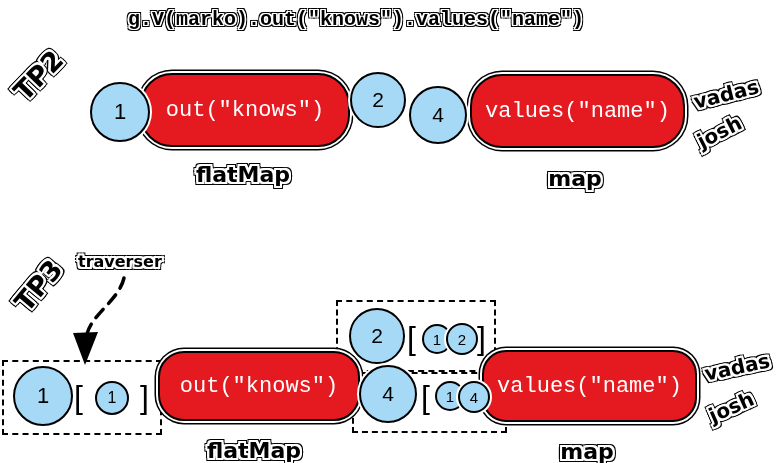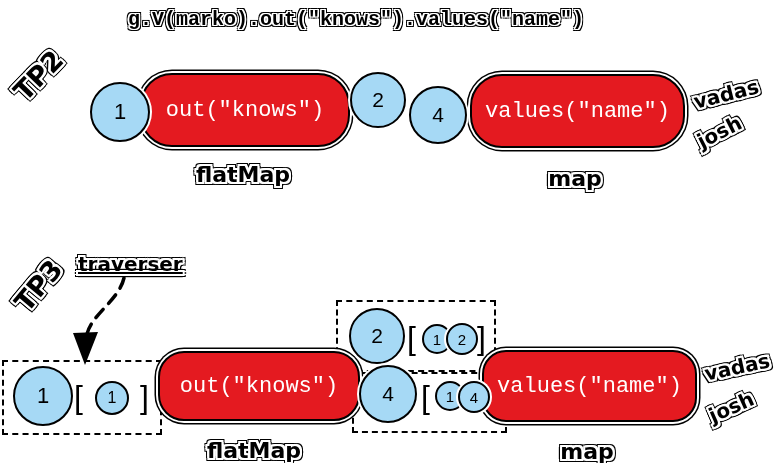--- a/index.html
+++ b/index.html
@@ -68,21 +68,21 @@
   <div class="circle" style="left:409px;top:86px;width:58px;height:58px;font-size:21px;">4</div>
 
   <div class="hand" style="left:693px;top:84px;font-size:20px;transform:rotate(-14deg);">vadas</div>
   <div class="hand" style="left:696px;top:122px;font-size:20px;transform:rotate(-27deg);">josh</div>
 
   <div class="hand" style="left:183px;top:164px;width:120px;font-size:22px;text-align:center;">flatMap</div>
   <div class="hand" style="left:535px;top:168px;width:80px;font-size:22px;text-align:center;">map</div>
 
   <div class="hand" style="left:10px;top:272px;font-size:27px;transform:rotate(-50deg);">TP3</div>
 
-  <div class="hand" style="left:78px;top:254px;font-size:20px;text-decoration:underline;">traverser</div>
+  <div class="hand" style="left:78px;top:254px;font-size:16px;">traverser</div>
 
   <svg style="position:absolute;left:58px;top:268px;z-index:5;" width="92" height="104" viewBox="0 0 92 104">
     <path d="M 66 10 C 61 32 34 46 29 66" fill="none" stroke="#000" stroke-width="3.5" stroke-dasharray="11 8" stroke-linecap="round"></path>
     <polygon points="15,65 40,64 27,97" fill="#000"></polygon>
   </svg>
 
   <div class="dashedbox" style="left:2px;top:360px;width:160px;height:75px;"></div>
   <div class="circle" style="left:13px;top:366px;width:60px;height:60px;font-size:22px;">1</div>
   <span class="bracket" style="left:74px;top:379px;">[</span>
   <div class="circle" style="left:95px;top:381px;width:34px;height:34px;font-size:16px;">1</div>

